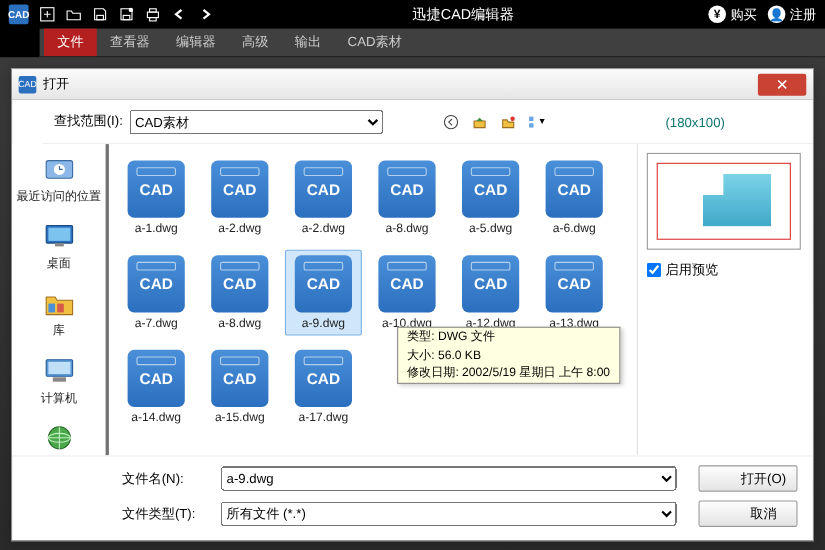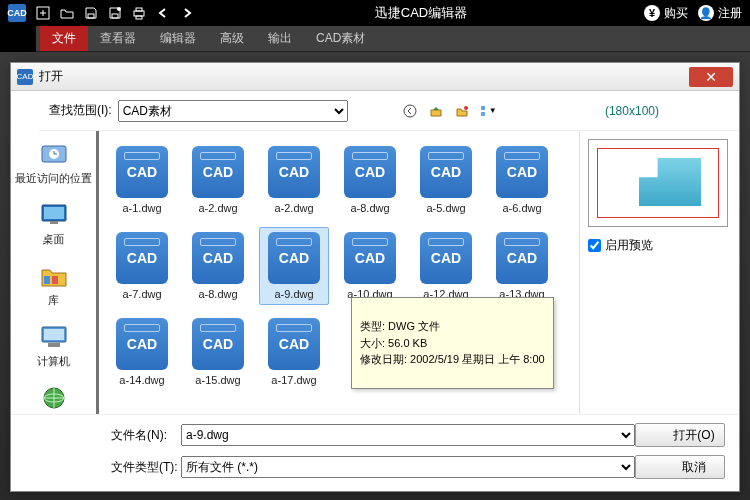--- a/index.html
+++ b/index.html
@@ -43,31 +43,31 @@
 
 .filearea { flex: 1; position: relative; overflow: auto; padding: 10px 8px; }
 .grid { display: flex; flex-wrap: wrap; gap: 8px 6px; align-content: flex-start; }
 .fileitem { width: 70px; display: flex; flex-direction: column; align-items: center; gap: 4px; padding: 4px 2px; border: 1px solid transparent; border-radius: 2px; cursor: pointer; }
 .fileitem.selected { background: #cfe6fb; border-color: #7bb1e8; }
 .fileitem .thumb { width: 52px; height: 52px; background: linear-gradient(#4a8fd8, #2b6fbf); border-radius: 6px; display: flex; flex-direction: column; align-items: center; justify-content: center; color: #fff; font-size: 14px; font-weight: bold; position: relative; }
 .fileitem .thumb::before { content: ""; position: absolute; top: 6px; left: 8px; right: 8px; height: 6px; border: 1px solid rgba(255,255,255,.6); border-radius: 2px; }
 .fileitem .fname { font-size: 11px; color: #222; white-space: nowrap; overflow: hidden; text-overflow: ellipsis; max-width: 100%; }
 
 
-.tooltip { position: absolute; left: 252px; top: 166px; background: #ffffe1; border: 1px solid #888; padding: 20px 8px; font-size: 11px; line-height: 1.5; box-shadow: 2px 2px 4px rgba(0,0,0,.2); white-space: nowrap; z-index: 10; }
+.tooltip { position: absolute; left: 262px; top: 166px; background: #ffffe1; border: 1px solid #888; padding: 0 8px; font-size: 11px; line-height: 1.5; box-shadow: 2px 2px 4px rgba(0,0,0,.2); white-space: nowrap; z-index: 10; }
 
 
 .preview { width: 160px; border-left: 1px solid #e0e0e0; padding: 8px; font-size: 12px; }
 .preview .pframe { width: 140px; height: 88px; border: 1px solid #999; background: #fff; position: relative; margin-bottom: 10px; }
 .preview .pframe::after { content: ""; position: absolute; inset: 8px; border: 1px solid #d33; }
 .preview .pimg { position: absolute; left: 50px; top: 18px; width: 62px; height: 48px; background: linear-gradient(#7cd3e8, #3fa8c8); clip-path: polygon(0 40%, 30% 40%, 30% 0, 100% 0, 100% 100%, 0 100%); }
 .preview label { display: flex; align-items: center; gap: 4px; }
 
 
-.dlg-bottom { padding: 8px 14px 12px 100px; display: grid; grid-template-columns: 70px 1fr 90px; gap: 8px 0; align-items: center; font-size: 12px; border-top: 1px solid #eee; }
+.dlg-bottom { padding: 8px 14px 12px 100px; display: grid; grid-template-columns: 70px 1fr 90px; gap: 8px 20px; align-items: center; font-size: 12px; border-top: 1px solid #eee; }
 .dlg-bottom .lbl { text-align: left; }
 .dlg-bottom select, .dlg-bottom input[type=text] { width: 100%; height: 22px; font-size: 12px; }
 .dlg-bottom button { height: 24px; font-size: 12px; cursor: pointer; background: linear-gradient(#fdfdfd,#e4e4e4); border: 1px solid #999; border-radius: 2px; padding-left: 28px; }
 
 svg { display: block; }
 </style>
 </head>
 <body>
 
 <div class="titlebar">

